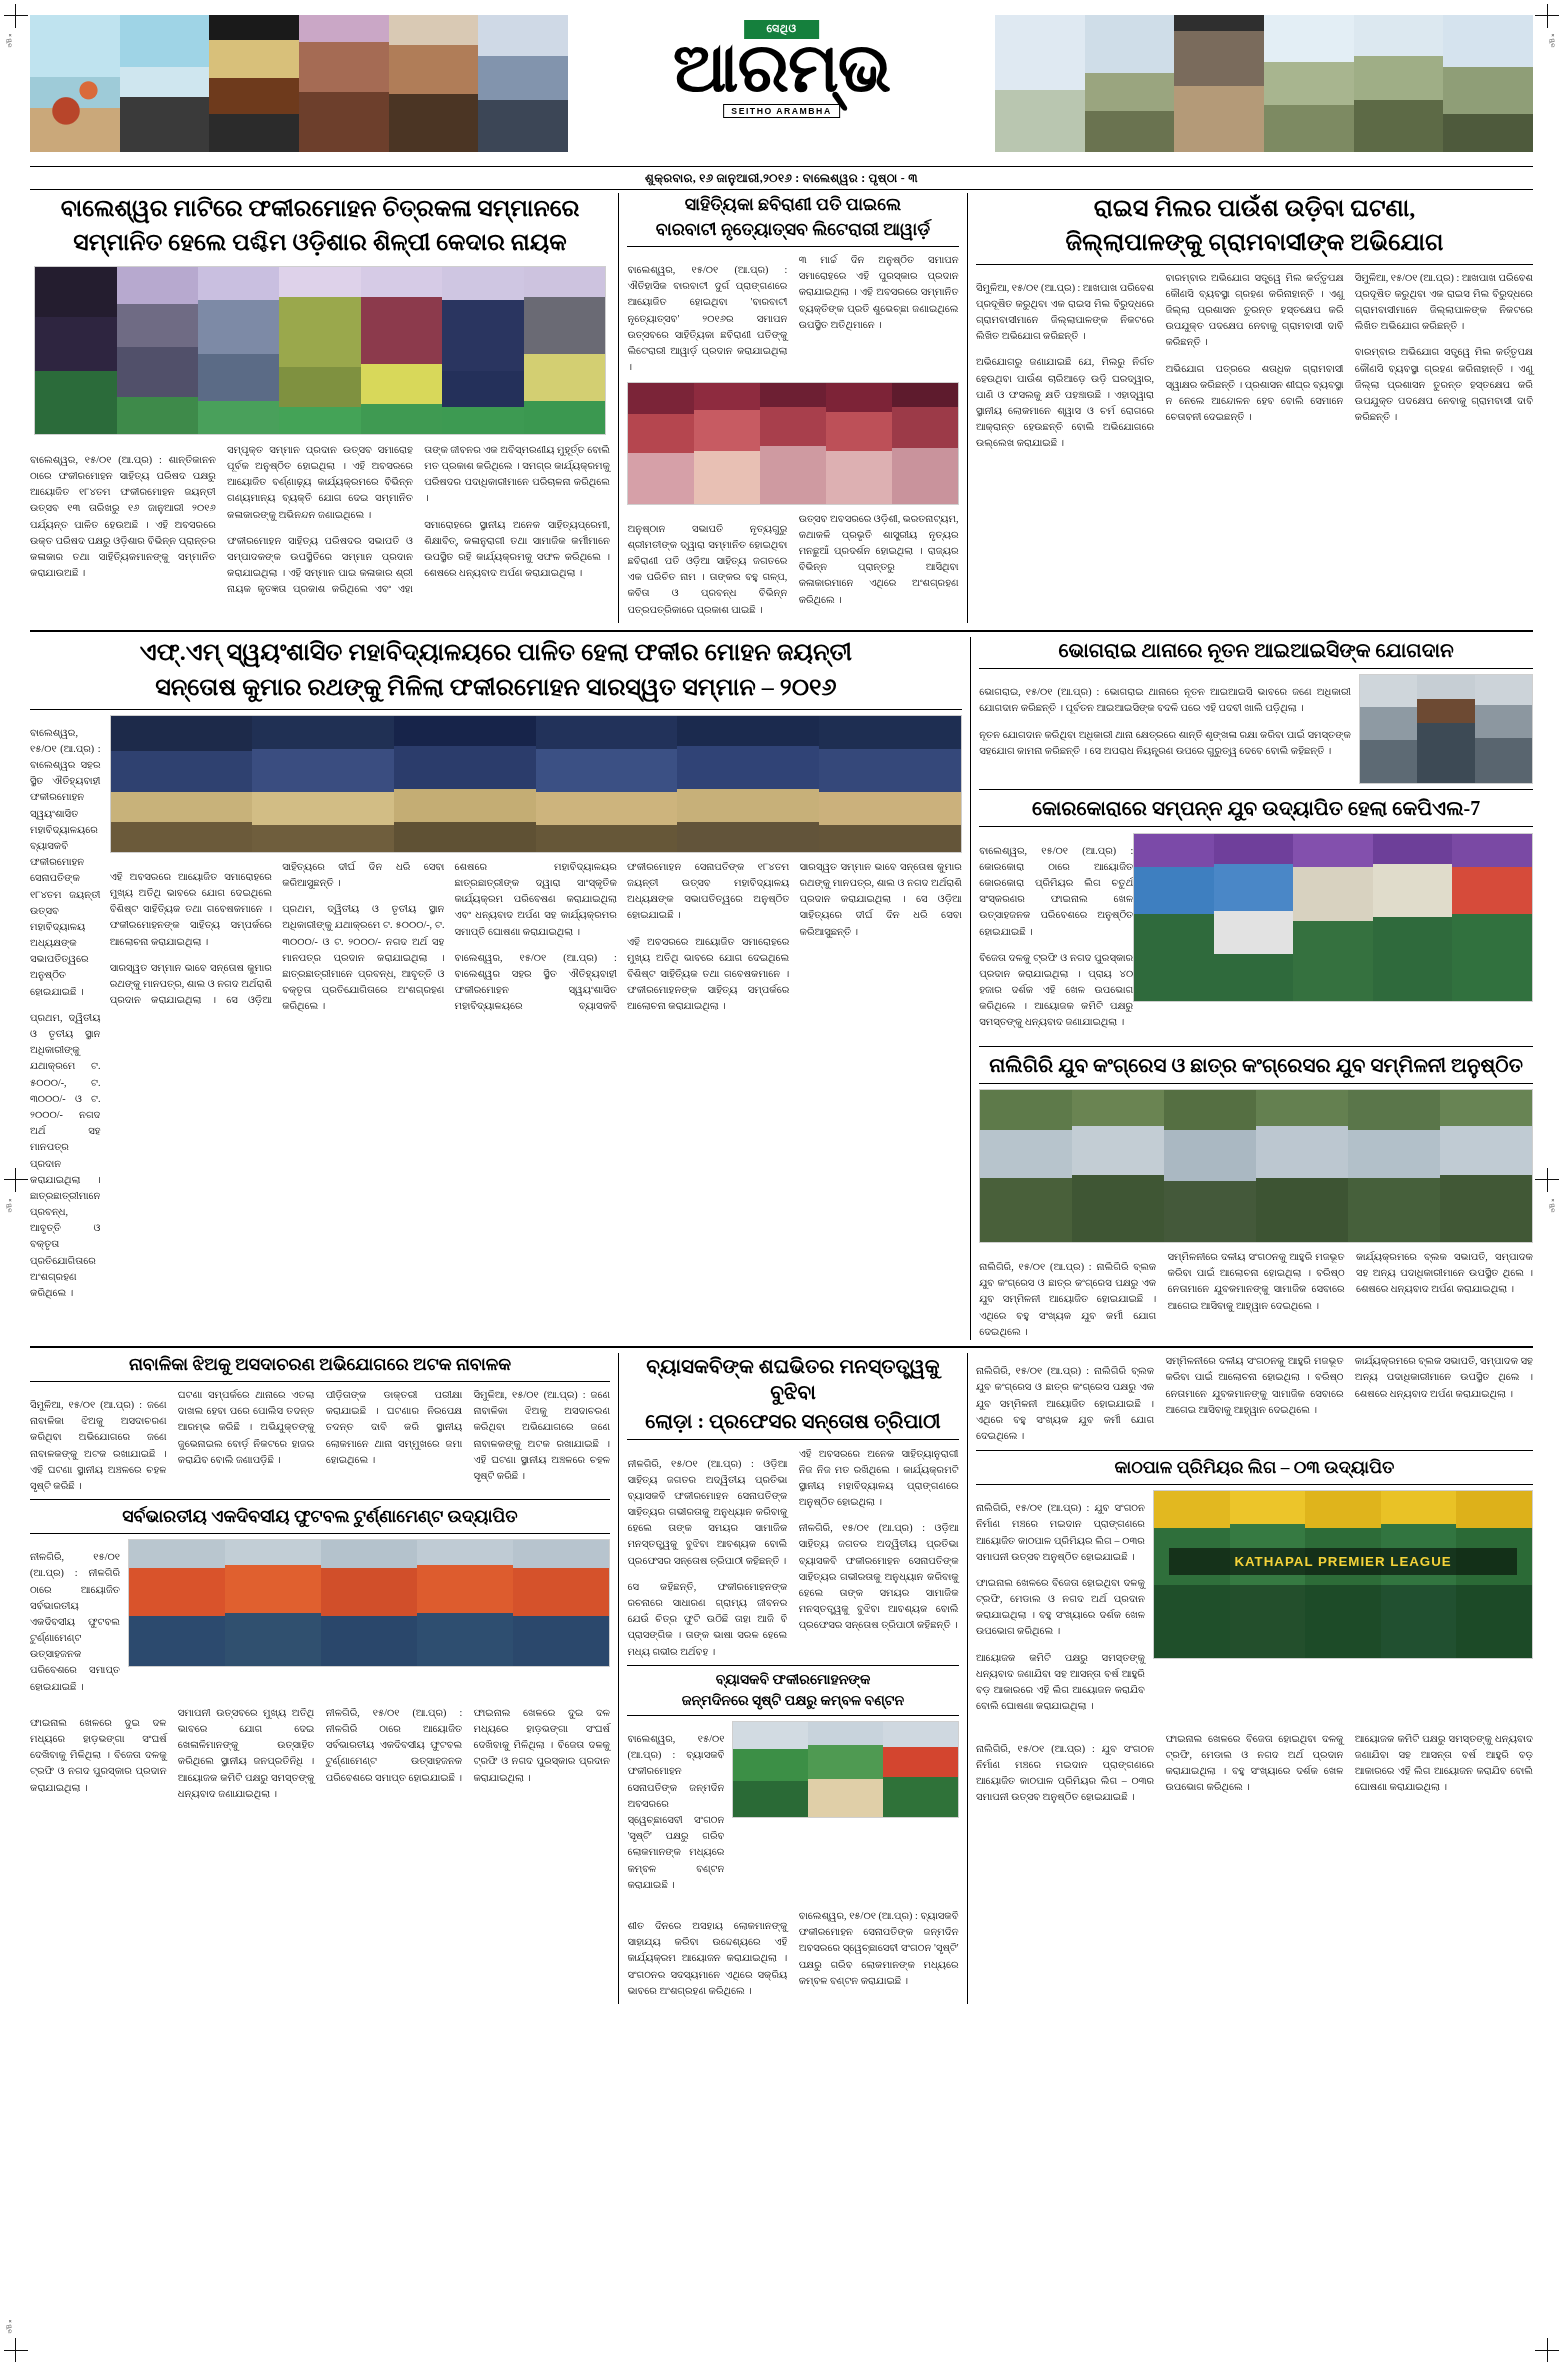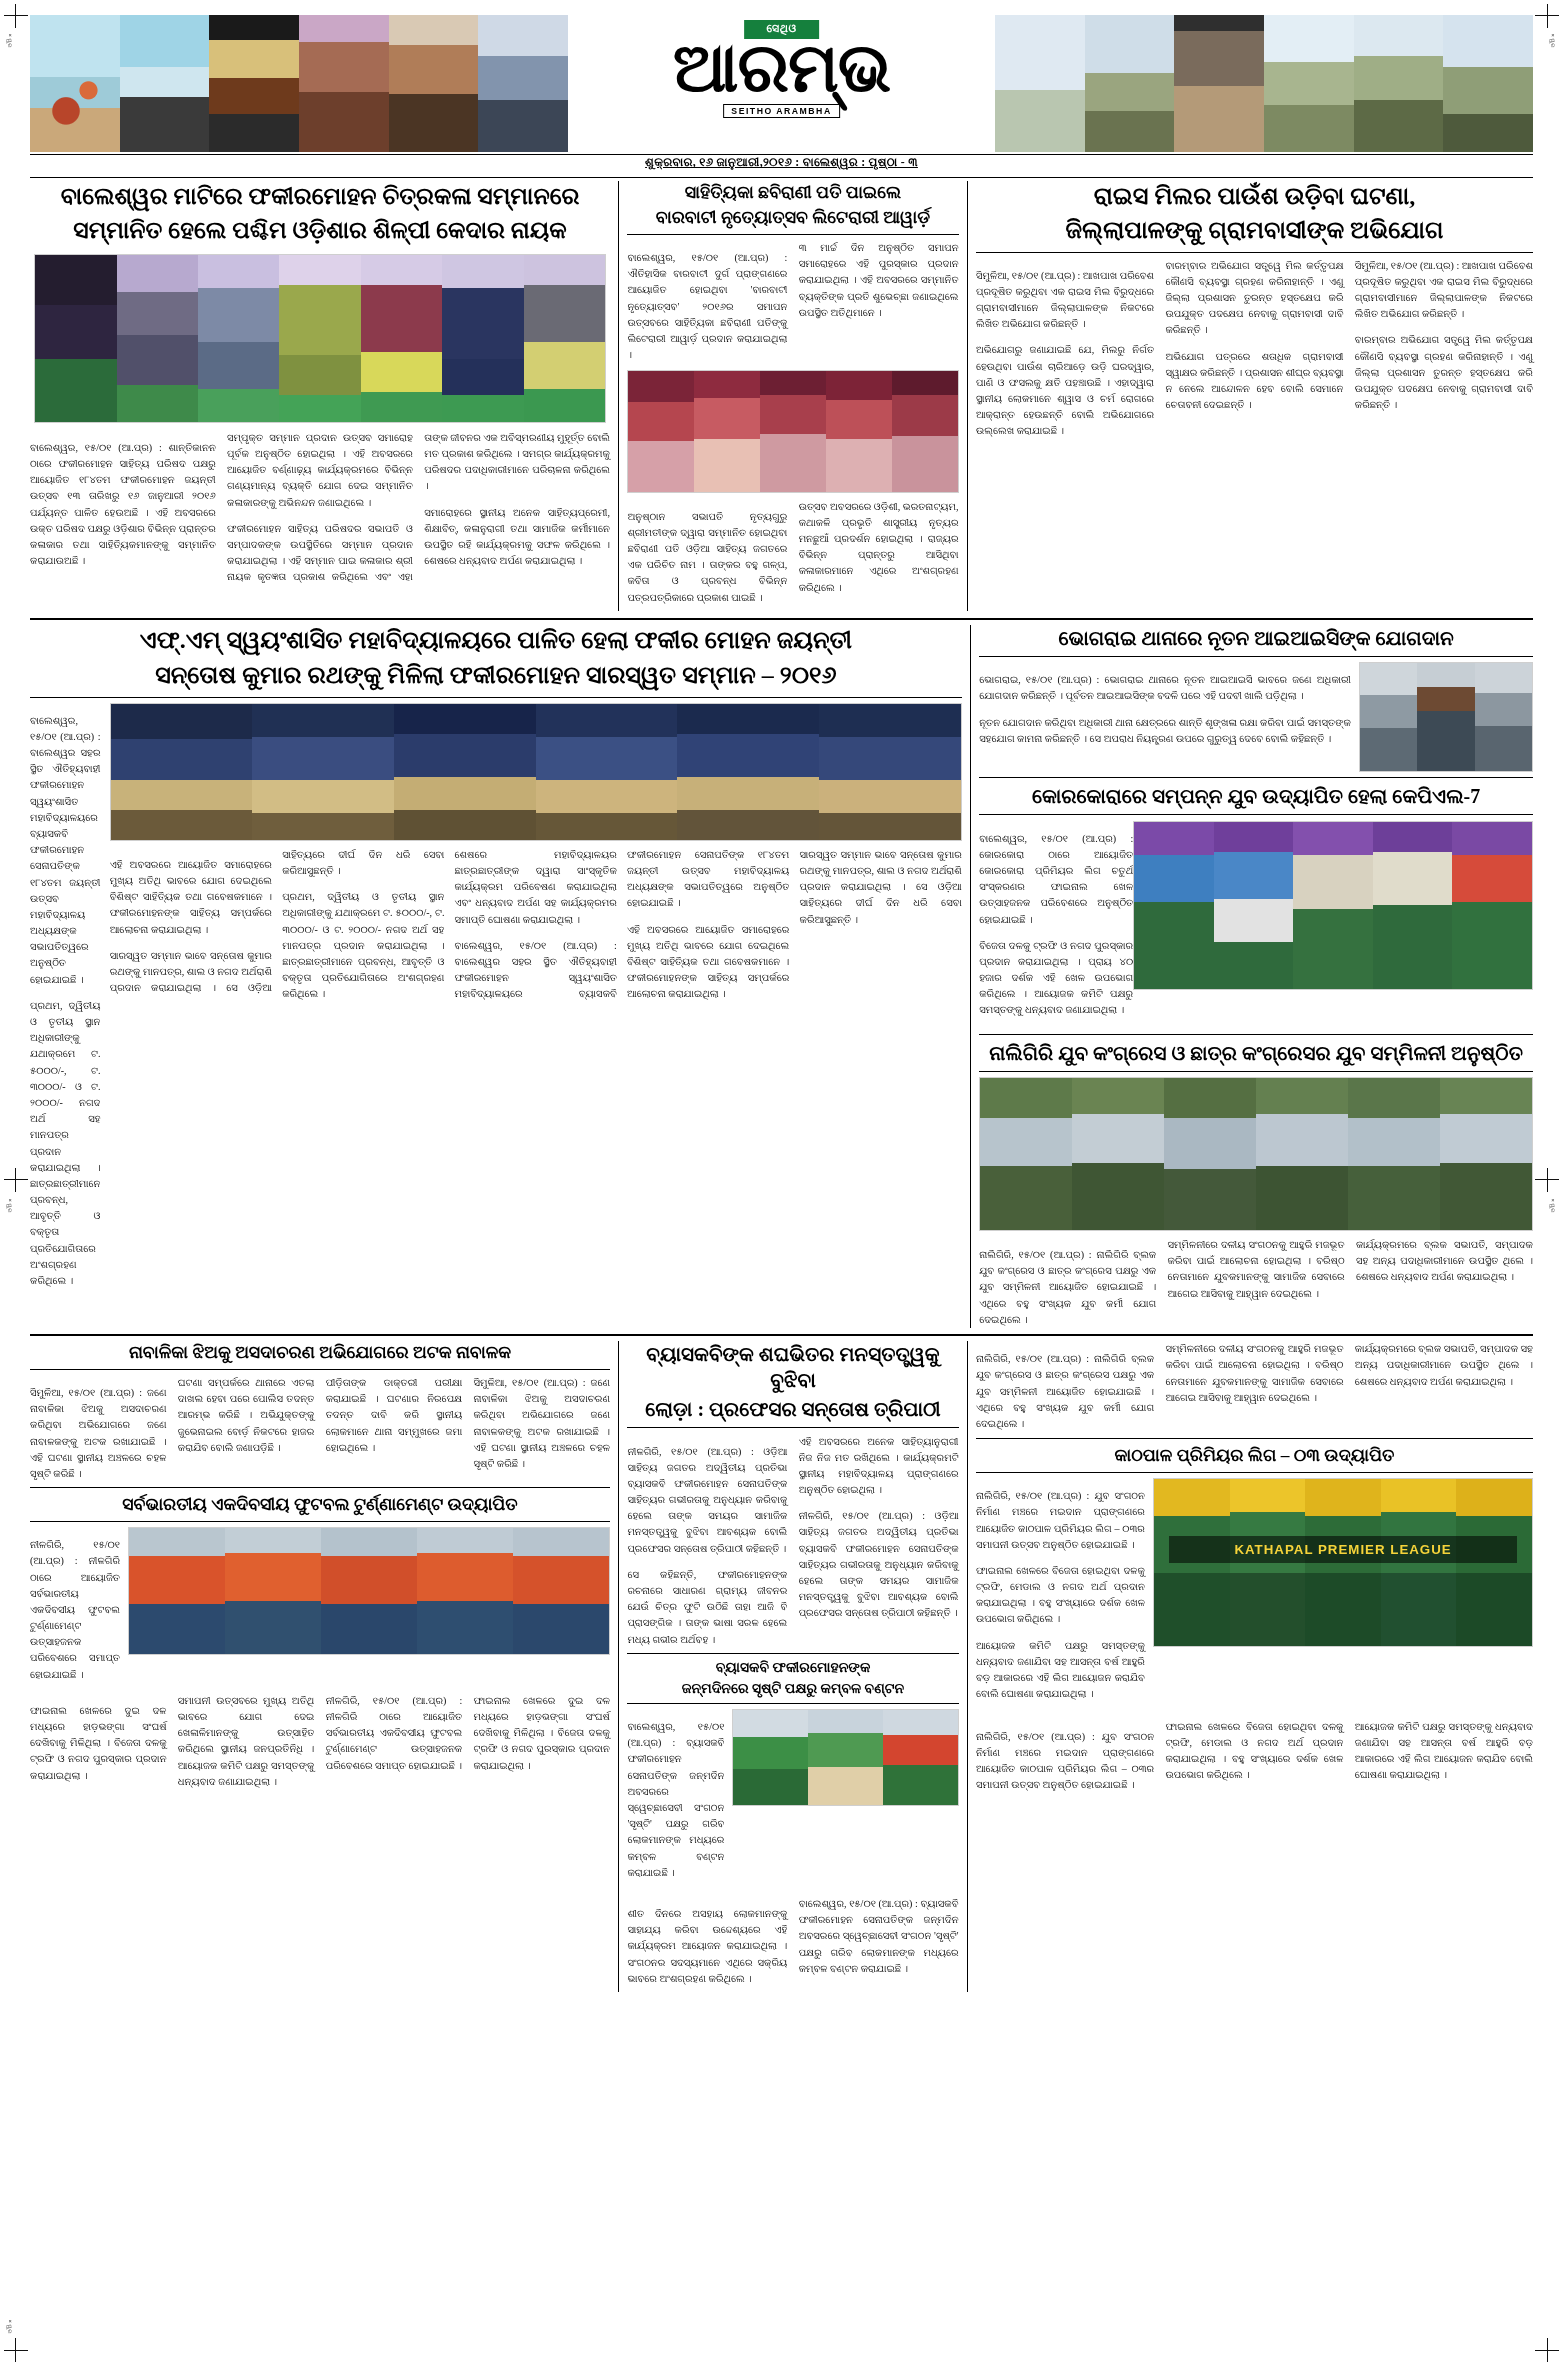--- a/index.html
+++ b/index.html
@@ -50,23 +50,22 @@
     letter-spacing:1.5px; padding:1px 7.2px; margin-top:3.1px; color:#000;
   }
 
   
   .collage { position:absolute; inset:0; display:flex; }
   .cell { flex:1 1 0; position:relative; overflow:hidden; }
 
   
   .datebar {
     width:100%; border-top:1.5px solid #000; border-bottom:1.5px solid #000;
-    height:23.6px; display:flex; justify-content:center;
-    margin-top:2px;
-    text-decoration:underline;
+    height:23.6px; display:flex; align-items:center; justify-content:center;
+    margin-top:14px;
   }
   .datebar-text { font-size:11.8px; font-weight:700; letter-spacing:0.3px; color:#000;
                   font-family:"Liberation Serif", serif; }
 
   
   .content { position:relative; width:100%; margin-top:3.1px; }
   .rule-h { height:1px; background:#000; width:100%; margin:5.1px 0; }
   .rule-h.thick { height:2px; }
 
   

